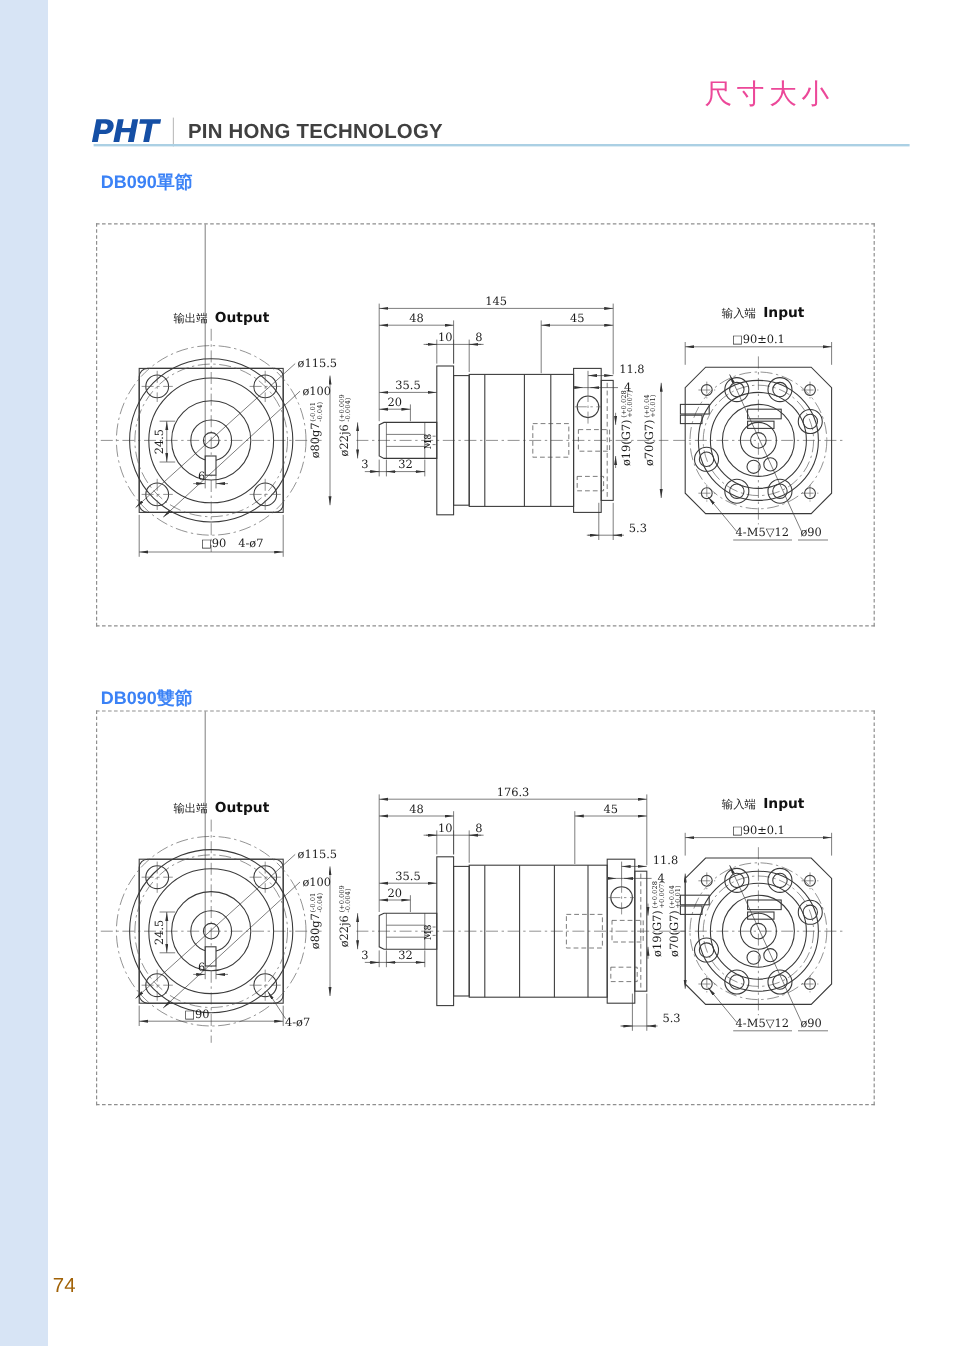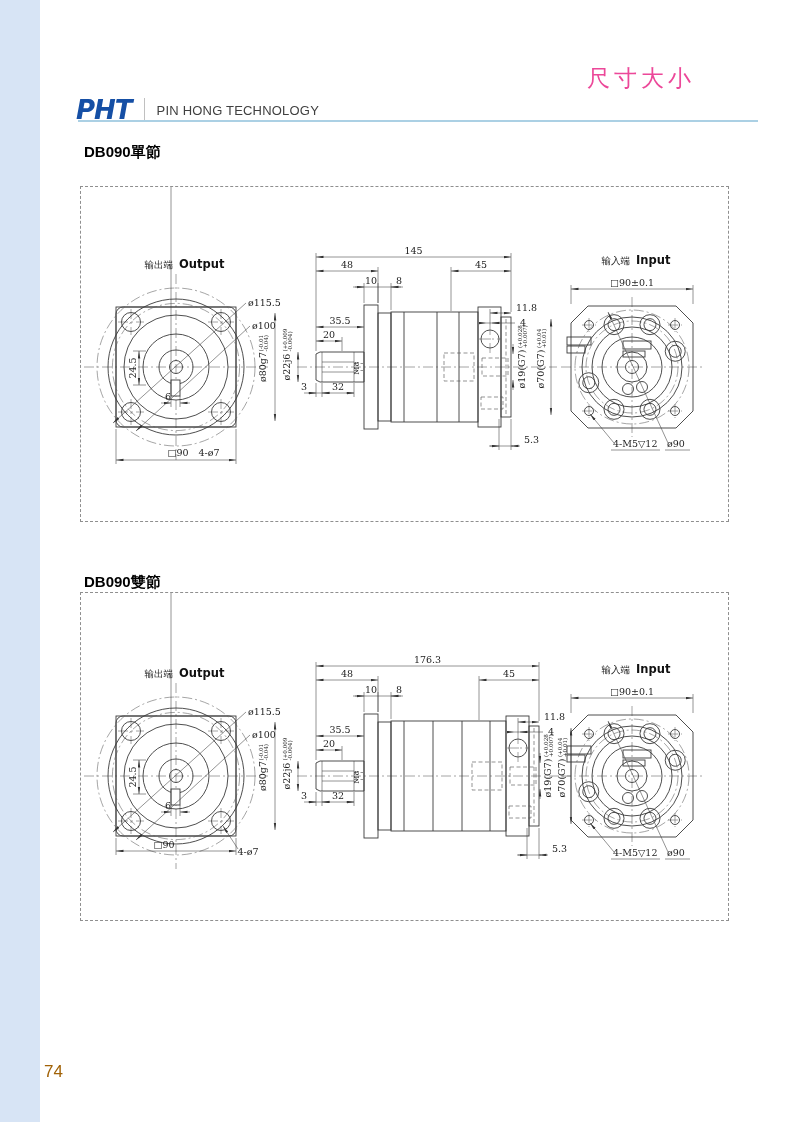--- a/index.html
+++ b/index.html
@@ -3,25 +3,25 @@
 <meta charset="utf-8">
 <style>
   html,body{margin:0;padding:0;background:#e8e8e8;}
   .page{position:relative;width:800px;height:1122px;background:#ffffff;margin:0 auto;
         font-family:"Liberation Sans",sans-serif;overflow:hidden;}
   .leftbar{position:absolute;left:0;top:0;width:40px;height:1122px;background:#d7e4f5;}
   .brand{position:absolute;left:76px;top:57px;display:flex;align-items:center;margin-top:40px;}
   .logo{font-family:"DejaVu Sans",sans-serif;font-style:italic;font-weight:800;
         font-size:26px;color:#154fa5;letter-spacing:-1px;line-height:1;}
   .brand-divider{width:1px;height:24px;background:#c0c0c0;margin:0 12px;}
-  .company{font-size:13px;font-weight:400;color:#404040;letter-spacing:.2px;}
+  .company{font-size:17px;font-weight:700;color:#404040;letter-spacing:.2px;}
   .page-title{position:absolute;right:105px;top:63px;font-size:23px;color:#ec4899;
         letter-spacing:4px;font-family:Liberation Mono, monospace;}
   .rule{position:absolute;left:78px;top:120px;width:680px;height:2px;background:#abd0e4;}
-  .sec-heading{position:absolute;left:84px;margin:0;font-size:15px;font-weight:700;color:#000000;}
+  .sec-heading{position:absolute;left:84px;margin:0;font-size:15px;font-weight:700;color:#3b82f6;}
   #h0{top:143px;} #h1{top:573px;}
   .drawing-box{position:absolute;left:80px;width:647px;border:1px dashed #8f8f8f;background:#fff;}
   #box0{top:186px;height:334px;} #box1{top:592px;height:327px;}
   .dwg{width:100%;height:100%;display:block;}
   .page-number{position:absolute;left:44px;top:1062px;font-size:17px;color:#a16207;}
   
   .ln{stroke:#3a3a3a;fill:none;stroke-width:.9;}
   .lnf{stroke:#3a3a3a;fill:#ffffff;stroke-width:.9;}
   .thin{stroke:#3a3a3a;fill:none;stroke-width:.55;}
   .cl{stroke:#5a5a5a;fill:none;stroke-width:.55;stroke-dasharray:10 3 2 3;}

